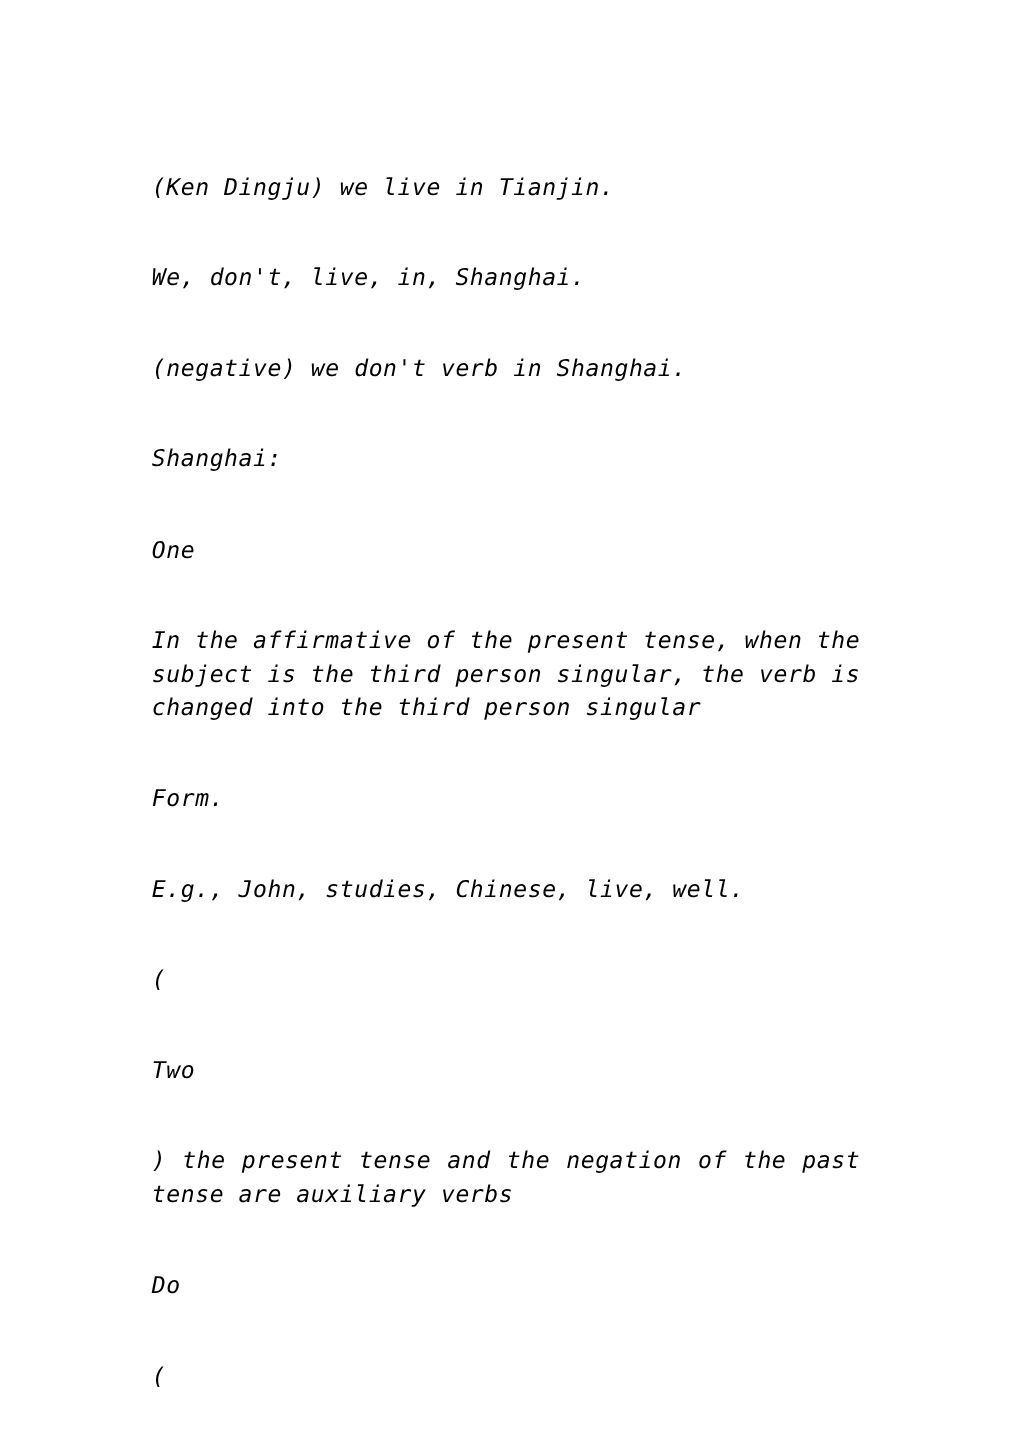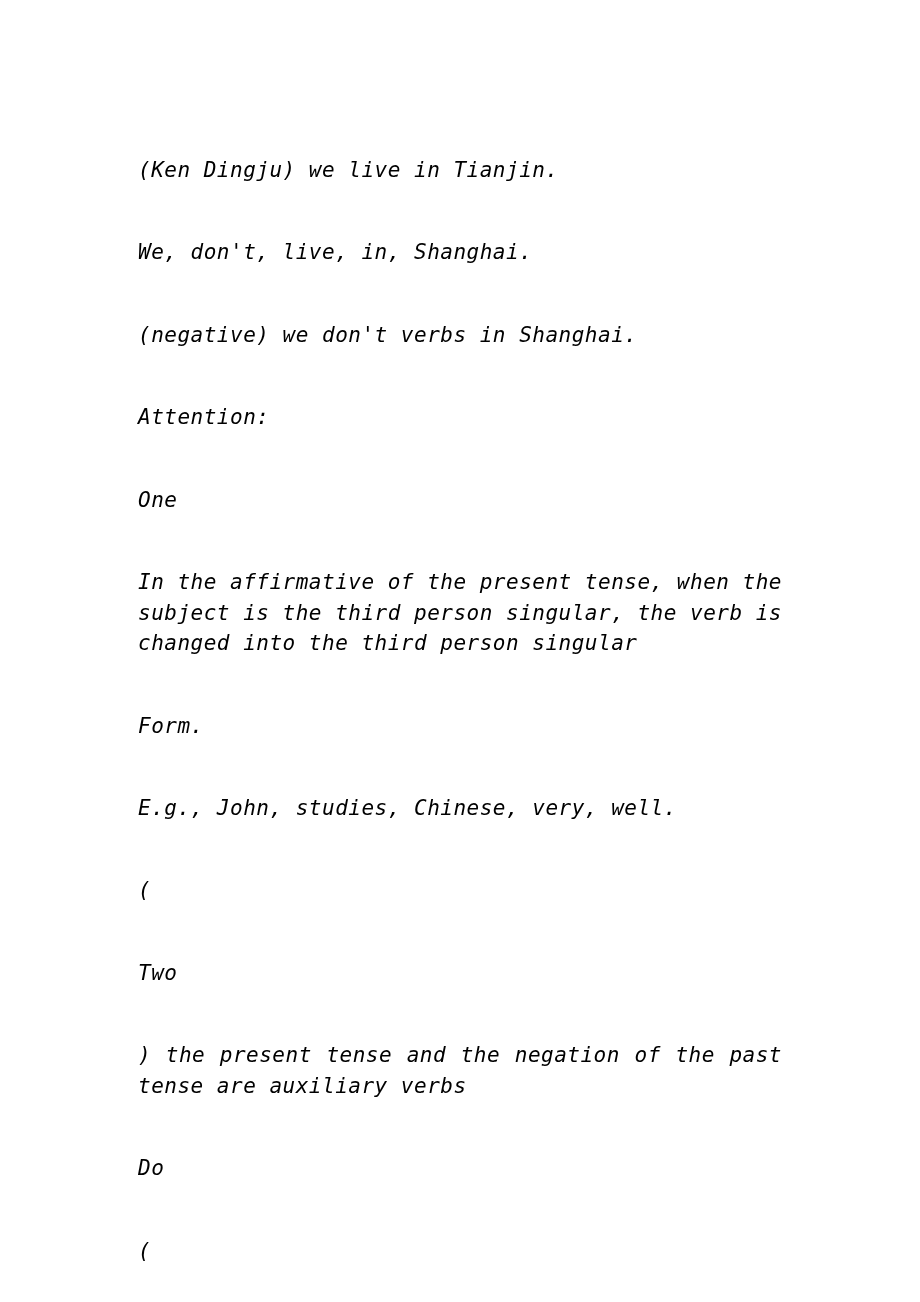--- a/index.html
+++ b/index.html
@@ -22,23 +22,23 @@
     margin-bottom: 52px;
     line-height: 1.45;
     text-align: justify;
   }
 </style>
 </head>
 <body>
 
 <div class="paragraph">(Ken Dingju) we live in Tianjin.</div>
 <div class="paragraph">We, don't, live, in, Shanghai.</div>
-<div class="paragraph">(negative) we don't verbs in Shanghai.</div>
-<div class="paragraph">Attention:</div>
+<div class="paragraph">(negative) we don't verb in Shanghai.</div>
+<div class="paragraph">Shanghai:</div>
 <div class="paragraph">One</div>
 <div class="paragraph">In the affirmative of the present tense, when the subject is the third person singular, the verb is changed into the third person singular</div>
 <div class="paragraph">Form.</div>
-<div class="paragraph">E.g., John, studies, Chinese, very, well.</div>
+<div class="paragraph">E.g., John, studies, Chinese, live, well.</div>
 <div class="paragraph">(</div>
 <div class="paragraph">Two</div>
 <div class="paragraph">) the present tense and the negation of the past tense are auxiliary verbs</div>
 <div class="paragraph">Do</div>
 <div class="paragraph">(</div>
 
 </body></html>

